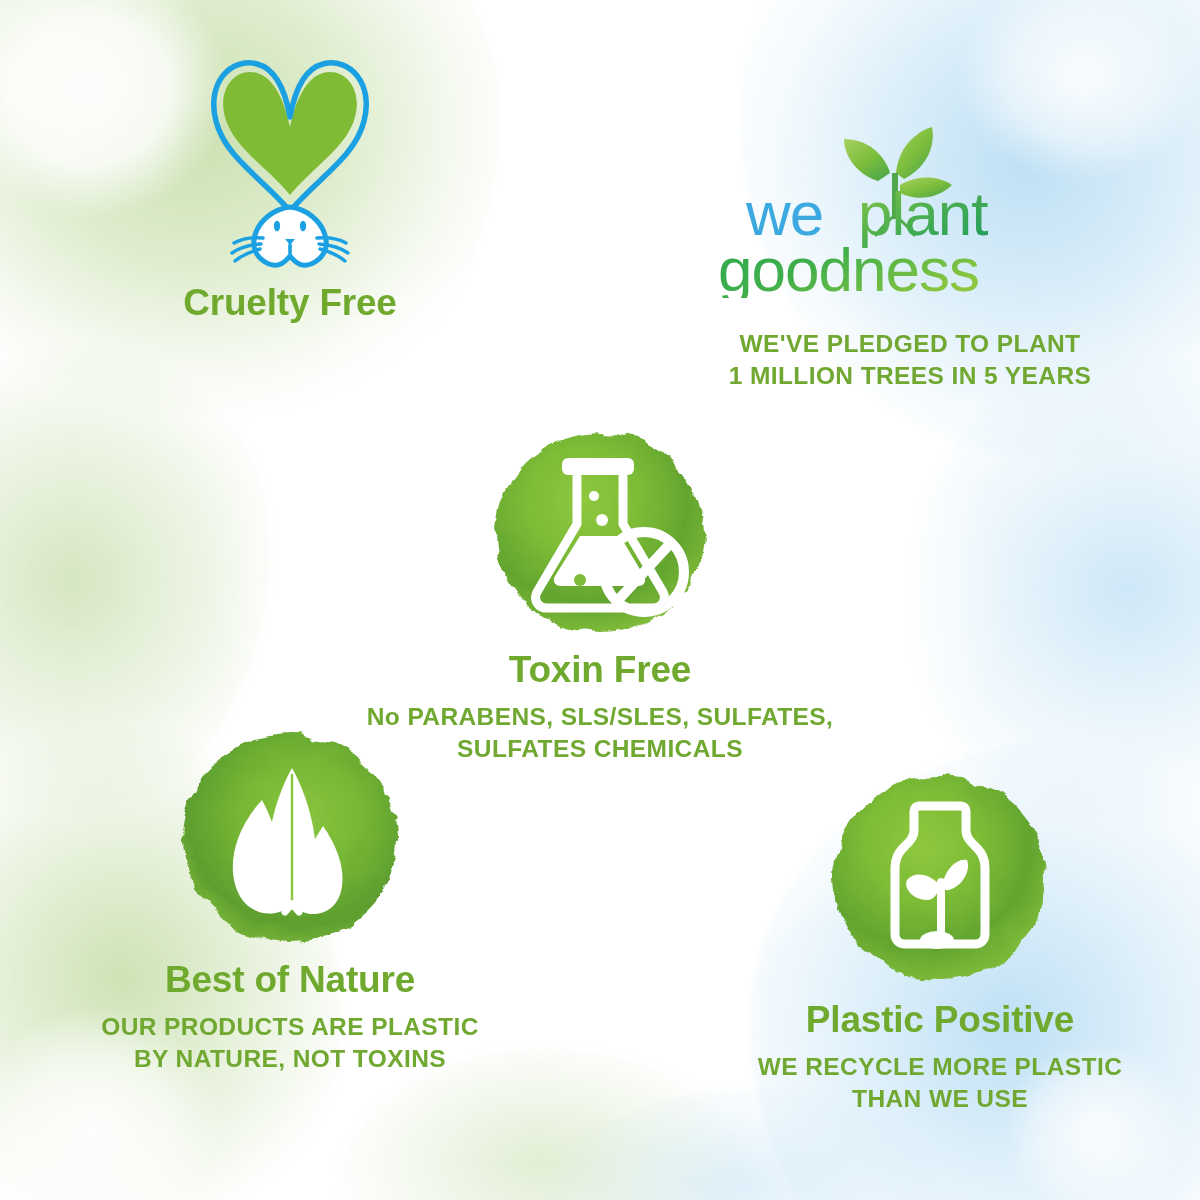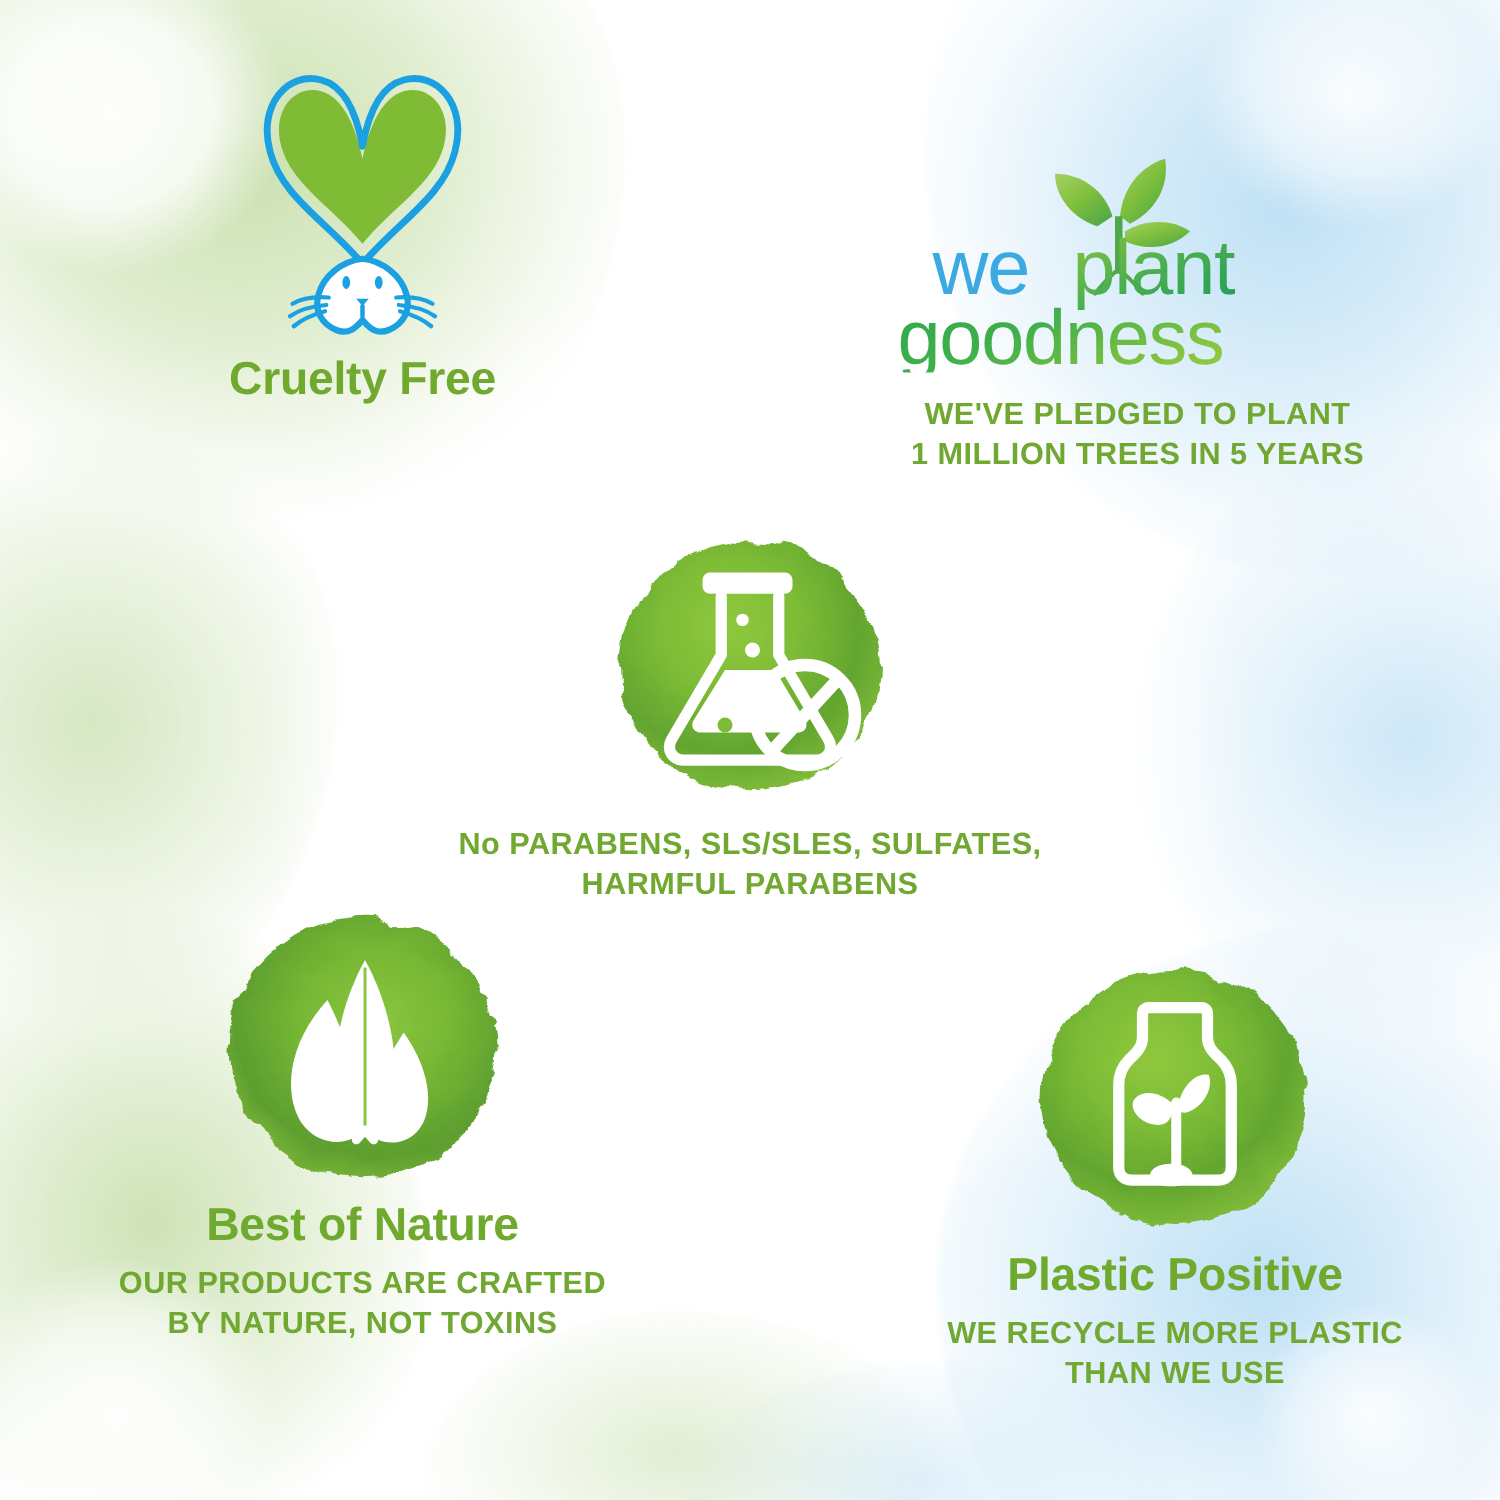--- a/index.html
+++ b/index.html
@@ -109,21 +109,21 @@
   }
 
   
   #cruelty-free{left:0;top:40px;width:580px;}
   #cruelty-free .icon-wrap{height:235px;display:flex;align-items:center;justify-content:center;}
   #cruelty-free .badge-title{margin-top:8px;}
 
   
   #plant-goodness{right:10px;top:120px;width:560px;}
   #plant-goodness .logo-wrap{height:180px;display:flex;align-items:center;justify-content:center;}
-  #plant-goodness .badge-desc{margin-top:16px;}
+  #plant-goodness .badge-desc{margin-top:28px;}
 
   
   #toxin-free{left:310px;top:420px;width:580px;}
   
   #best-of-nature{left:20px;top:720px;width:540px;}
   
   #plastic-positive{left:660px;top:760px;width:560px;}
 
   .blob-wrap{display:flex;align-items:center;justify-content:center;}
 </style>
@@ -271,22 +271,23 @@
         <circle cx="122" cy="100" r="6" fill="#ffffff"></circle>
         <circle cx="120" cy="124" r="5" fill="#ffffff"></circle>
         <circle cx="100" cy="160" r="6" fill="#7DBC36"></circle>
 
         <g>
           <circle cx="164" cy="152" r="40" fill="none" stroke="#ffffff" stroke-width="10"></circle>
           <line x1="140" y1="178" x2="188" y2="126" stroke="#ffffff" stroke-width="10" stroke-linecap="round"></line>
         </g>
       </svg>
     </div>
+    <h2 class="badge-title">Toxin Free</h2>
     <p class="badge-desc">No PARABENS, SLS/SLES, SULFATES,
-HARMFUL PARABENS</p>
+SULFATES CHEMICALS</p>
   </div>
 
   <div class="card" id="best-of-nature">
     <div class="blob-wrap">
       <svg width="250" height="240" viewBox="0 0 250 240">
         <g filter="url(#wc-rough2)">
           <ellipse cx="125" cy="118" rx="108" ry="103" fill="url(#blobGrad2)"></ellipse>
         </g>
 
         <path d="M97 80 C 64 116 62 156 76 178 C 88 196 112 198 124 186 C 124 160 116 116 97 80 Z" fill="#ffffff"></path>
@@ -295,21 +296,21 @@
 
         <path d="M127 48 C 146 82 154 124 150 152 C 147 172 136 184 127 184 C 118 184 107 172 104 152
                  C 100 124 108 82 127 48 Z" fill="#ffffff"></path>
 
         <path d="M127 54 L127 182" stroke="#8CC63F" stroke-width="2.4" fill="none"></path>
 
         <path d="M127 184 L120 192 M127 184 L134 192" stroke="#ffffff" stroke-width="7" stroke-linecap="round" fill="none"></path>
       </svg>
     </div>
     <h2 class="badge-title">Best of Nature</h2>
-    <p class="badge-desc">OUR PRODUCTS ARE CRAFTED
+    <p class="badge-desc">OUR PRODUCTS ARE PLASTIC
 BY NATURE, NOT TOXINS</p>
   </div>
 
   <div class="card" id="plastic-positive">
     <div class="blob-wrap">
       <svg width="250" height="240" viewBox="0 0 250 240">
         <g filter="url(#wc-rough3)">
           <ellipse cx="125" cy="118" rx="106" ry="102" fill="url(#blobGrad)"></ellipse>
         </g>
 

